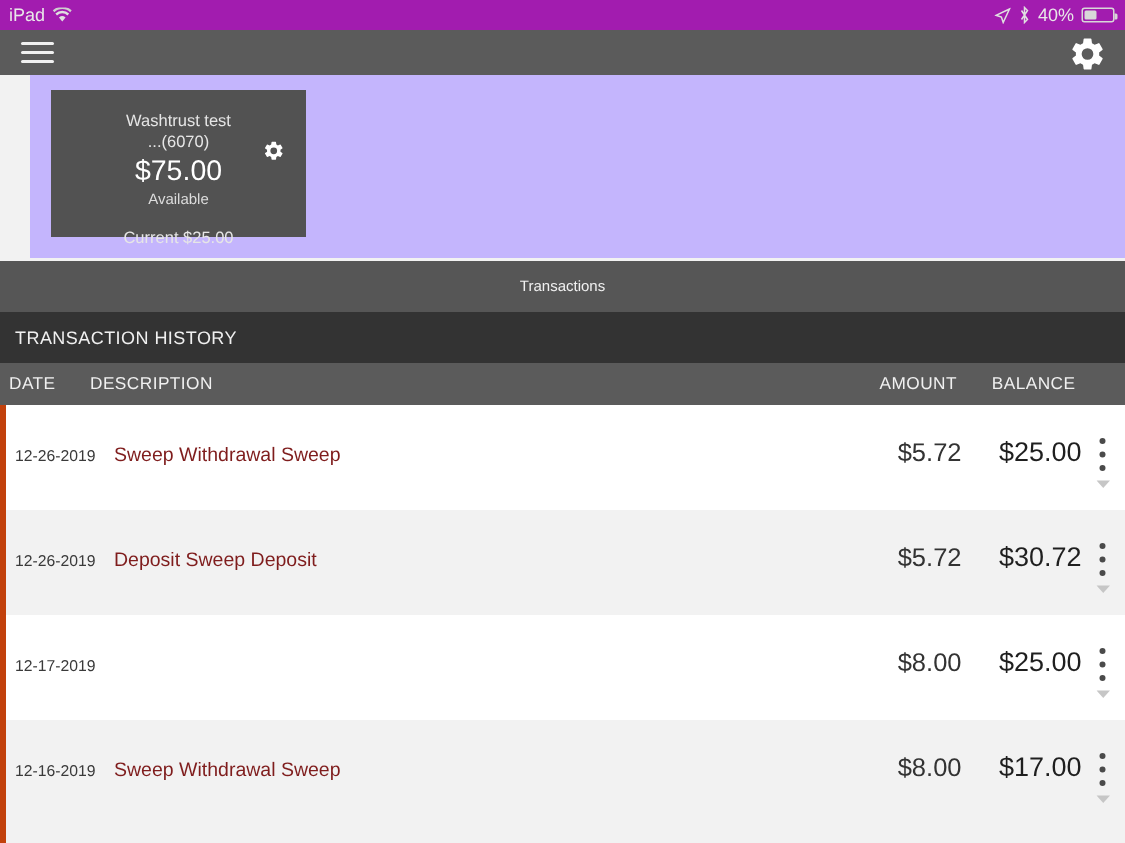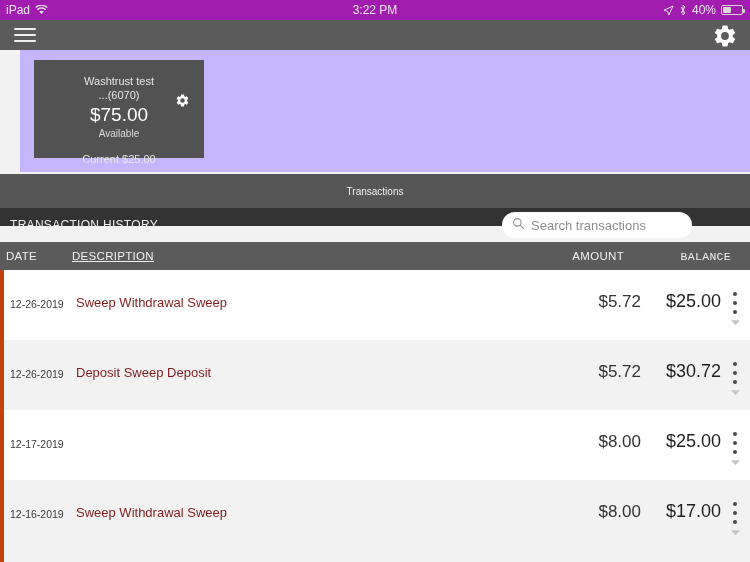--- a/index.html
+++ b/index.html
@@ -67,21 +67,21 @@
   
   .txn-titlebar {
     position: absolute; top: 174px; left: 0; width: 750px; height: 34px;
     background: #565656; color: #f0f0f0;
     display:flex; align-items:center; justify-content:center;
     font-size: 10px;
   }
 
   
   .history-bar {
-    position: absolute; top: 208px; left: 0; width: 750px; height: 18px;
+    position: absolute; top: 208px; left: 0; width: 750px; height: 34px;
     background: #333333;
   }
   .history-label {
     position:absolute; left: 10px; top: 10px;
     color: #f0f0f0; font-size: 12px; letter-spacing: 0.3px;
   }
   .search-wrap {
     position: absolute; right: 58px; top: 4px;
     width: 190px; height: 26px;
     background: #ffffff; border-radius: 13px;
@@ -94,23 +94,23 @@
   }
   .search-wrap input::placeholder { color: #8d8d8d; }
 
   
   .col-head {
     position: absolute; top: 242px; left: 0; width: 750px; height: 44px;
     background: #5b5b5b; color: #f0f0f0; font-size: 11.5px;
   }
   .col-head .c { position: absolute; top: 8px; letter-spacing: .3px;}
   .c-date { left: 6px; }
-  .c-desc { left: 72px; text-decoration: underline; }
-  .c-amt  { right: 126px; }
-  .c-bal  { right: 19px; font-family: Liberation Mono, monospace; }
+  .c-desc { left: 60px; }
+  .c-amt  { right: 112px; }
+  .c-bal  { right: 33px; }
 
   
   .txn-table {
     position: absolute; top: 270px; left: 0; width: 750px; height: 300px;
     border-left: 4px solid #c2410c;
     overflow: hidden;
   }
   .txn-row { position: relative; height: 70px; width: 750px; }
   .txn-row.odd  { background: #ffffff; }
   .txn-row.even { background: #f2f2f2; }
@@ -148,21 +148,20 @@
     <div class="sb-left">
       <span>iPad</span>
       <span class="wifi-icon">
         <svg width="13" height="10" viewBox="0 0 13 10">
           <path d="M6.5 9.3 L4.3 6.6 a3.5 3.5 0 0 1 4.4 0 Z" fill="#e0e0e0"></path>
           <path d="M1.9 4.0 a6.6 6.6 0 0 1 9.2 0 l-1.1 1.3 a5 5 0 0 0 -7 0 Z" fill="#e0e0e0"></path>
           <path d="M0.2 1.9 a9.2 9.2 0 0 1 12.6 0 l-1 1.2 a7.7 7.7 0 0 0 -10.6 0 Z" fill="#cfcfcf"></path>
         </svg>
       </span>
     </div>
-    <div class="sb-center">3:22 PM</div>
     <div class="sb-right">
       <span class="loc-icon">
         <svg width="11" height="11" viewBox="0 0 11 11">
           <path d="M10 1 L1 5.2 L4.6 6.4 L5.8 10 Z" fill="none" stroke="#e0e0e0" stroke-width="1"></path>
         </svg>
       </span>
       <span class="bt-icon">
         <svg width="8" height="12" viewBox="0 0 8 12">
           <path d="M2 3 L6 9 L4 11 L4 1 L6 3 L2 9" fill="none" stroke="#e0e0e0" stroke-width="1"></path>
         </svg>
@@ -202,29 +201,20 @@
       </div>
     </div>
   </div>
 
   <div class="txn-titlebar">
     <span>Transactions</span>
   </div>
 
   <div class="history-bar">
     <span class="history-label">TRANSACTION HISTORY</span>
-    <div class="search-wrap">
-      <span>
-        <svg width="13" height="13" viewBox="0 0 16 16">
-          <circle cx="6.6" cy="6.6" r="4.6" fill="none" stroke="#8d8d8d" stroke-width="1.3"></circle>
-          <line x1="10" y1="10" x2="14.5" y2="14.5" stroke="#8d8d8d" stroke-width="1.3"></line>
-        </svg>
-      </span>
-      <input type="text" value="" placeholder="Search transactions" style="">
-    </div>
   </div>
 
   <div class="col-head">
     <span class="c c-date">DATE</span>
     <span class="c c-desc">DESCRIPTION</span>
     <span class="c c-amt">AMOUNT</span>
     <span class="c c-bal">BALANCE</span>
   </div>
 
   <div class="txn-table">

